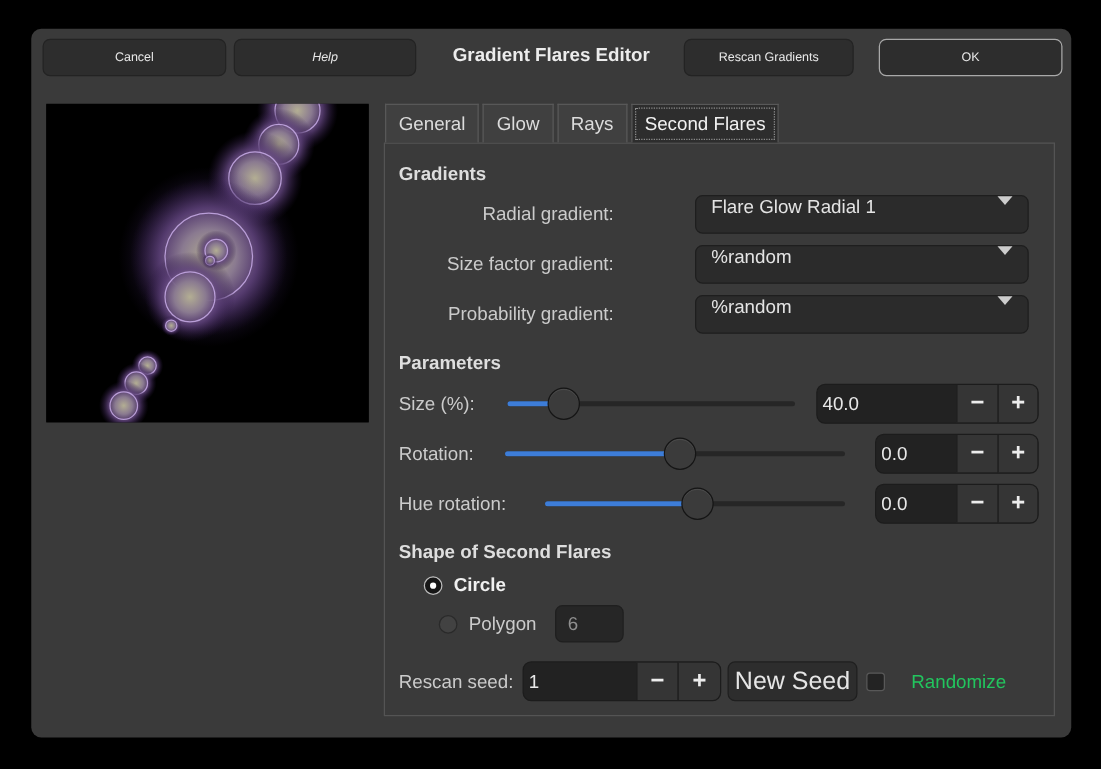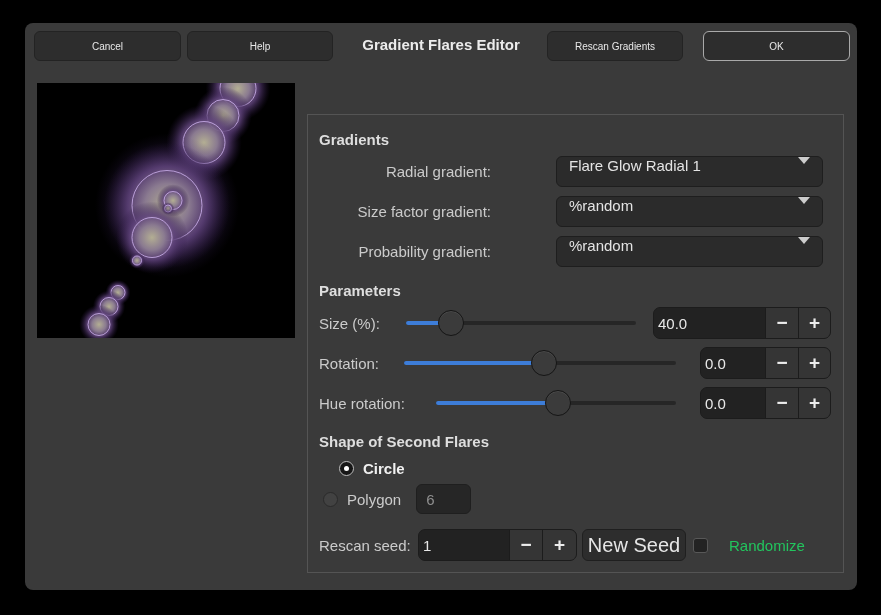--- a/index.html
+++ b/index.html
@@ -15,21 +15,21 @@
   }
   
   .titlebar { position:absolute; left:0; top:0; width:100%; height:42px; }
   .tb-btn {
     position:absolute; top:8px; height:30px; background:#2d2d2d;
     border:1px solid #232323; border-radius:6px; color:#e8e8e8;
     font-family:"Liberation Sans", sans-serif; font-size:10px;
     display:flex; align-items:center; justify-content:center; cursor:default;
   }
   .tb-cancel { left:9px;  width:147px; }
-  .tb-help   { left:162px; width:146px; }
+  .tb-help   { left:162px; width:146px;font-style:italic; }
   .tb-rescan { left:522px; width:136px; }
   .tb-ok     { left:678px; width:147px; border:1px solid #a9a9a9; }
   .tb-title {
     position:absolute; left:0; right:0; top:0; height:42px;
     display:flex; align-items:center; justify-content:center;
     font-weight:bold; color:#ececec; pointer-events:none;
   }
   
   .preview { position:absolute; left:12px; top:60px; width:258px; height:255px; background:#000; }
   
@@ -131,20 +131,26 @@
           <circle cx="100" cy="177" r="4.5" fill="none" stroke="#c9ade9" stroke-width="1" opacity="0.85"></circle>
           <circle cx="81" cy="209" r="12.6" fill="url(#flareGrad)"></circle>
           <circle cx="81" cy="209" r="7" fill="none" stroke="#c9ade9" stroke-width="1" opacity="0.85"></circle>
           <circle cx="72" cy="223" r="16.2" fill="url(#flareGrad)"></circle>
           <circle cx="72" cy="223" r="9" fill="none" stroke="#c9ade9" stroke-width="1" opacity="0.85"></circle>
           <circle cx="62" cy="241" r="19.8" fill="url(#flareGrad)"></circle>
           <circle cx="62" cy="241" r="11" fill="none" stroke="#c9ade9" stroke-width="1" opacity="0.85"></circle>
         </svg>
     </div>
 
+    <div class="tabs">
+      <div class="tab">General</div>
+      <div class="tab">Glow</div>
+      <div class="tab">Rays</div>
+      <div class="tab active">Second Flares</div>
+    </div>
 
     <div class="panel">
 
       <div class="heading" style="top:16px">Gradients</div>
 
       <div class="prow" style="top:41px;height:31px">
         <span class="g-label">Radial gradient:</span>
         <div class="dropdown">
           <span>Flare Glow Radial 1</span>
           <span class="chev"></span>
@@ -211,21 +217,21 @@
         </div>
       </div>
 
       <div class="heading" style="top:318px">Shape of Second Flares</div>
 
       <div class="prow" style="top:343px;height:20px;left:31px">
         <span class="radio on"></span>
         <span class="bold-white" style="margin-left:9px">Circle</span>
       </div>
 
-      <div class="prow" style="top:369px;height:30px;left:15px">
+      <div class="prow" style="top:369px;height:30px;left:43px">
         <span class="radio off"></span>
         <span style="margin-left:9px;color:#cbcbcb">Polygon</span>
         <div class="entry" style="margin-left:15px;width:55px;height:30px">6</div>
       </div>
 
       <div class="prow" style="top:414px;height:32px;left:11px">
         <span class="s-label" style="width:99px">Rescan seed:</span>
         <div class="spin">
           <span class="spin-value" style="width:90px">1</span>
           <button class="spin-btn" style="width:33px">−</button>

